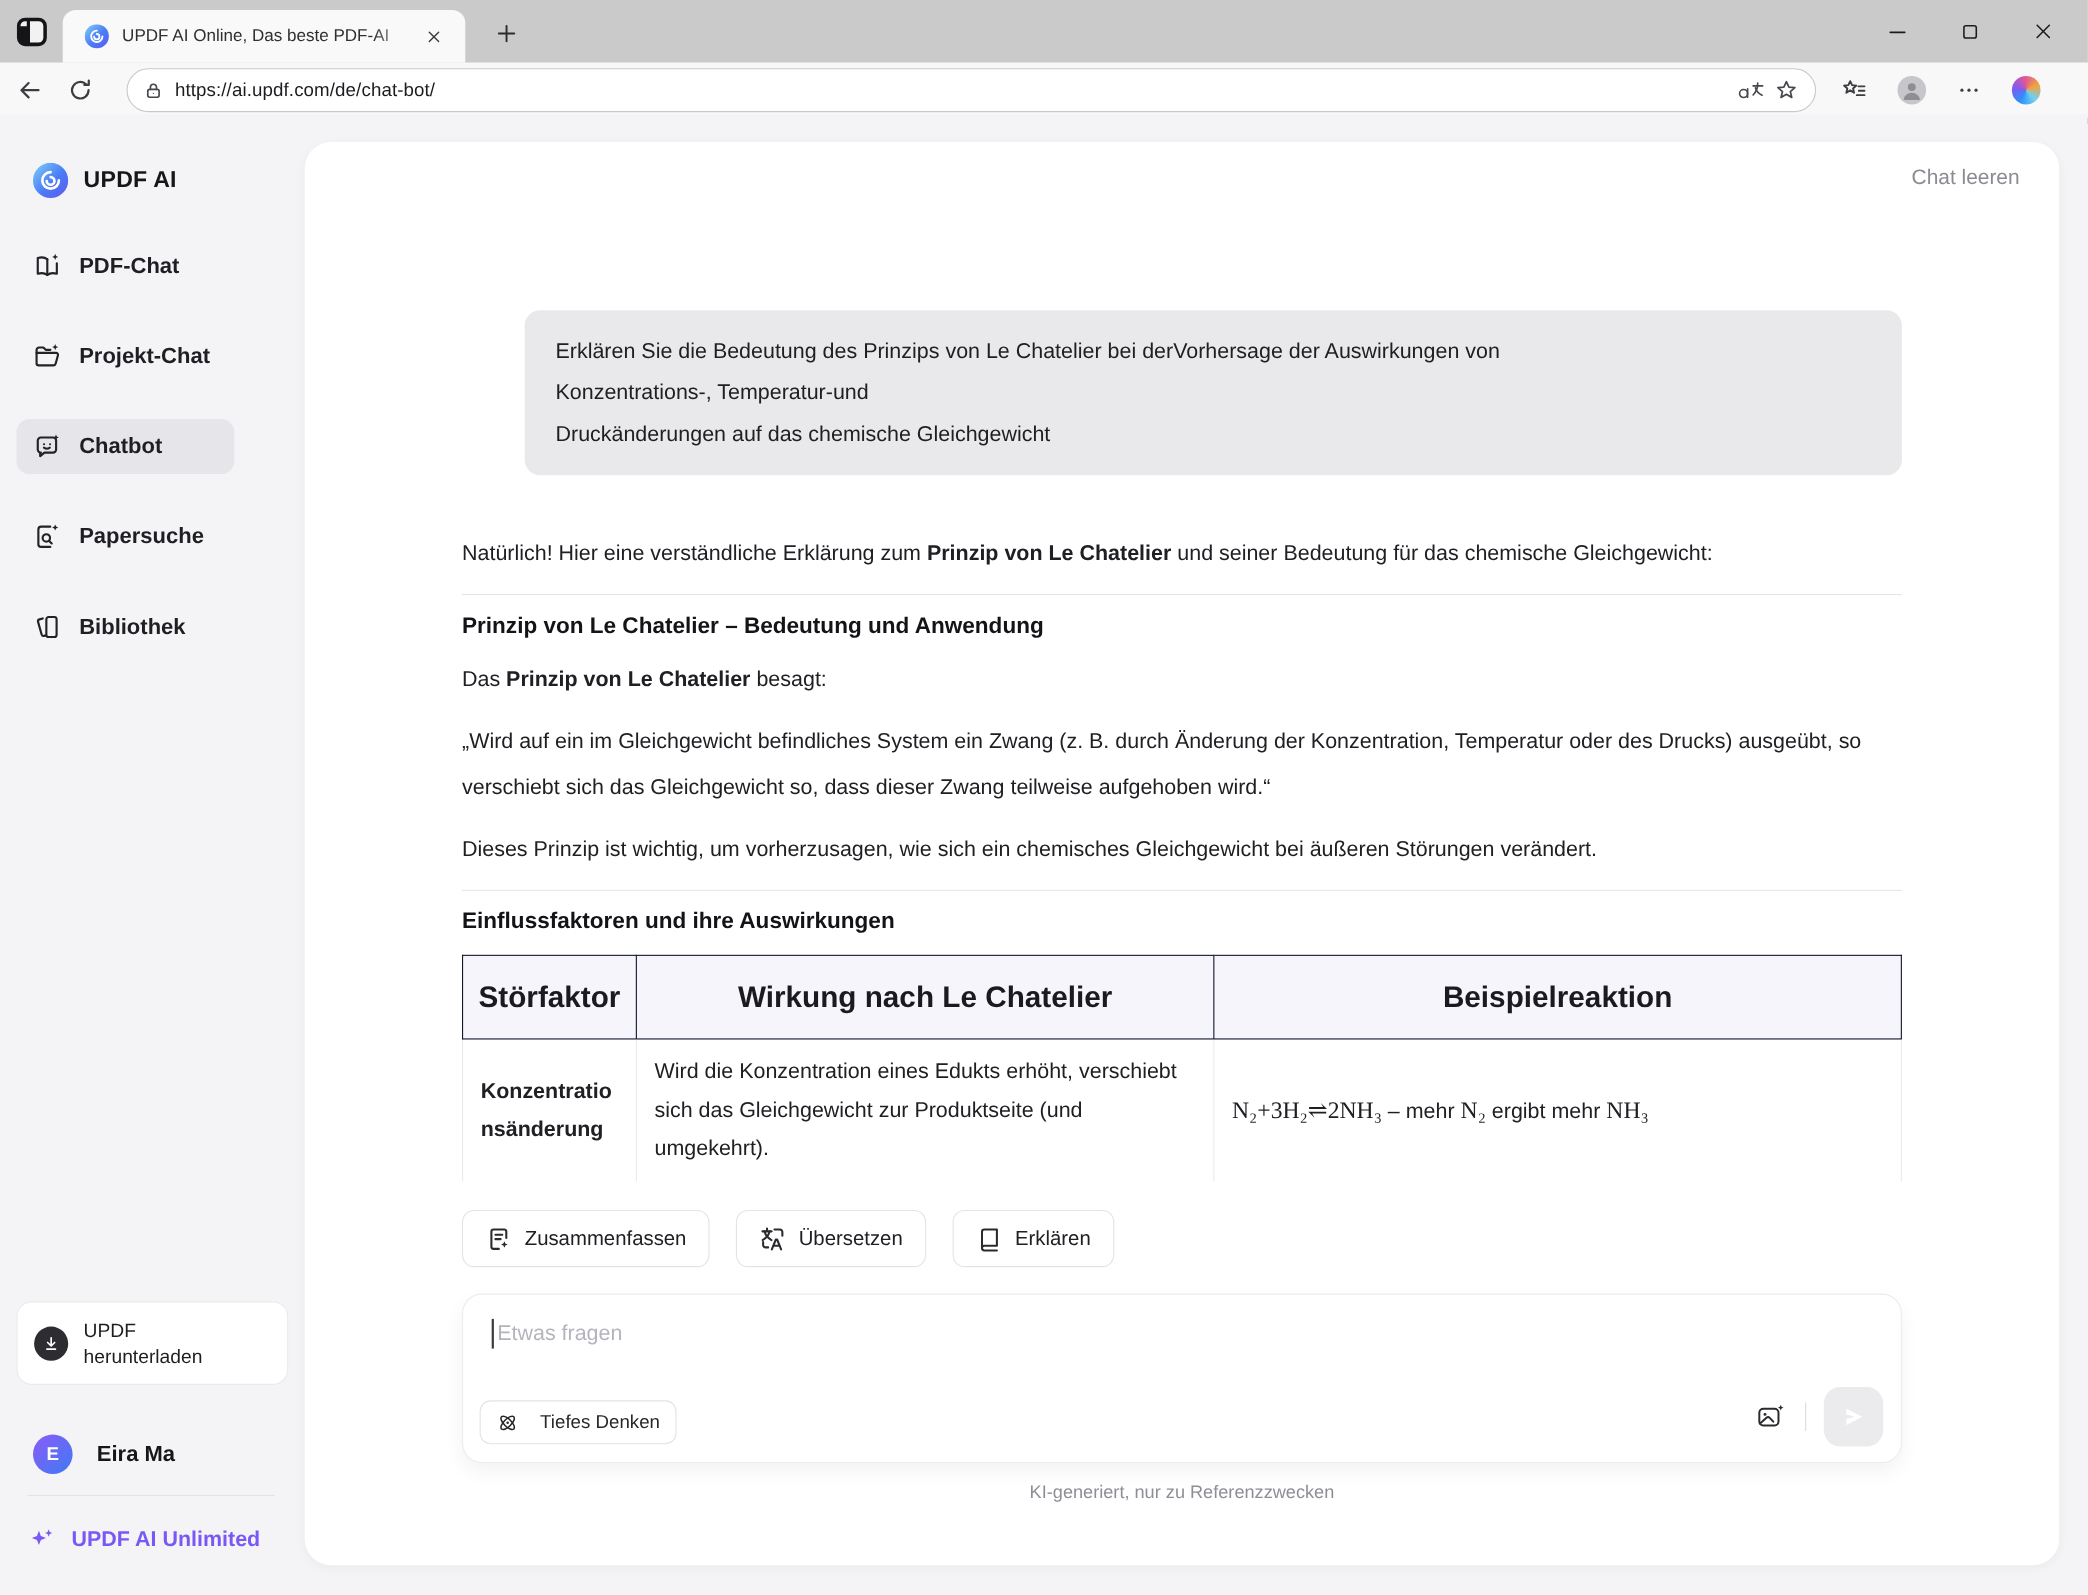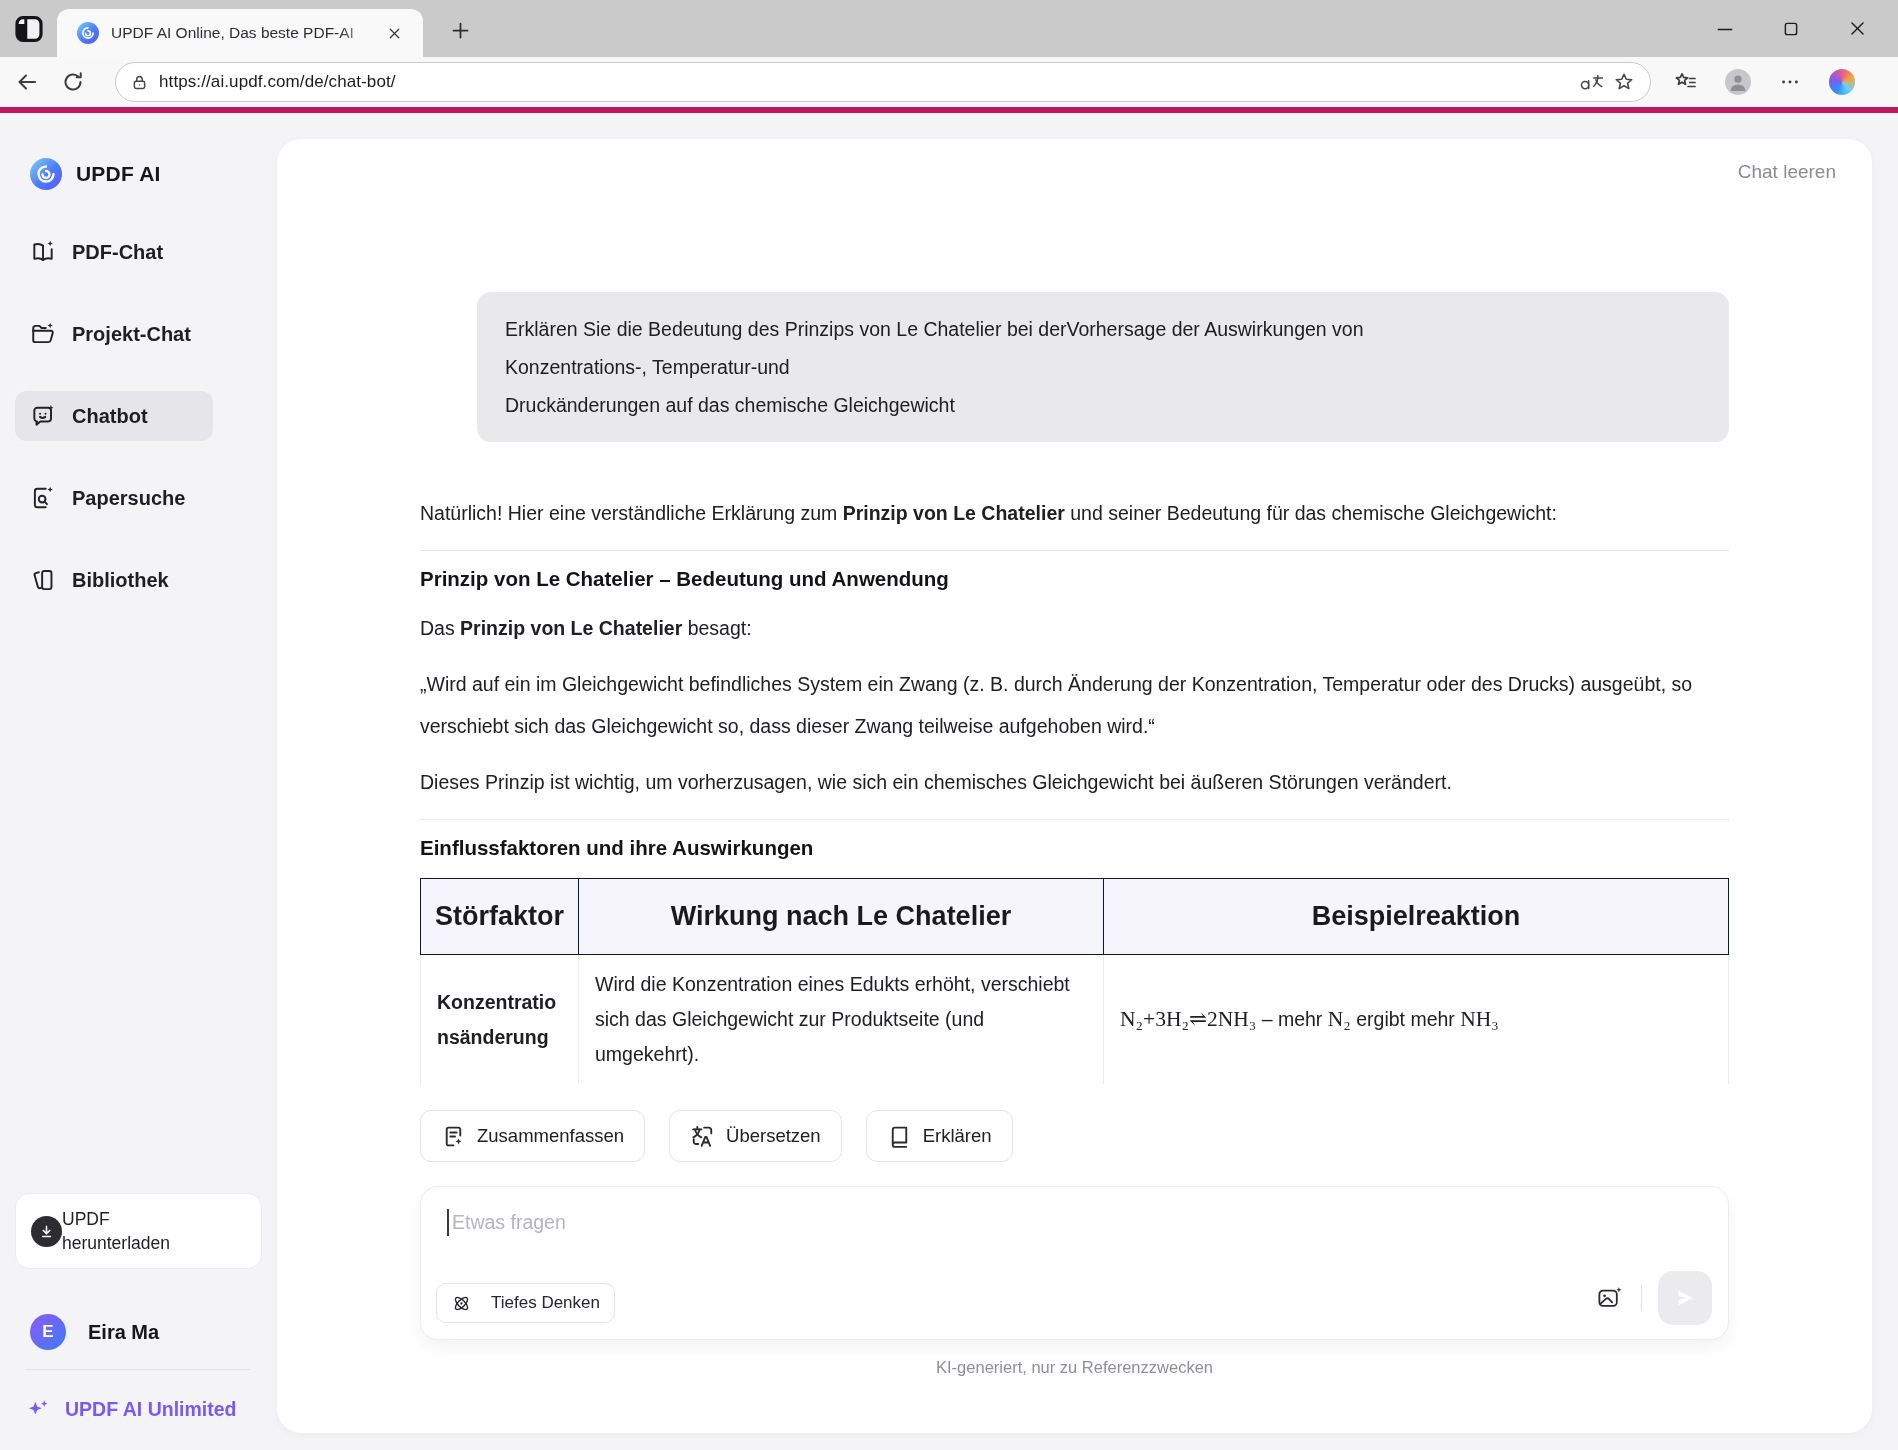--- a/index.html
+++ b/index.html
@@ -35,35 +35,35 @@
   .pill-icon { width:32px; height:32px; display:flex; align-items:center; justify-content:center;
                border-radius:7px; cursor:pointer; }
   .bar-icon { width:34px; height:34px; display:flex; align-items:center; justify-content:center;
               border-radius:8px; cursor:pointer; margin-left:18px; }
   .avatar-chrome { width:26px; height:26px; border-radius:50%; background:#c7c7cb; overflow:hidden;
                    display:flex; align-items:center; justify-content:center; }
   .copilot-dot { width:26px; height:26px; border-radius:50%;
       background:conic-gradient(from 210deg,#2e8efa,#7f5bf0,#e0569a,#f2a33c,#6fd0f2,#2e8efa); }
 
   
-  .app { position:absolute; left:0; top:114px; width:1898px; height:1337px; background:#f4f4f6; }
+  .app { position:absolute; left:0; top:104px; width:1898px; height:1337px; background:#f4f4f6; }
 
   .sidebar { position:absolute; left:0; top:0; width:277px; height:100%; padding-top:44px; }
   .brand-row { display:flex; align-items:center; gap:14px; margin-left:30px; height:32px; }
   .brand-logo { width:32px; height:32px; }
   .brand-name { font-size:21px; font-weight:700; color:#17171a; letter-spacing:.2px; }
   .nav { margin-top:37px; }
   .nav-item { height:50px; margin:0 64px 32px 15px; display:flex; align-items:center; gap:16px;
               padding-left:15px; border-radius:12px; cursor:pointer; }
   .nav-item.active { background:#e6e6ea; }
   .nav-item .nicon { width:26px; height:26px; color:#222227; }
   .nav-label { font-size:20px; font-weight:600; color:#1e1e23; }
 
   .dl-card { position:absolute; left:15px; width:247px; bottom:182px; height:76px; background:#fff;
-             border:1px solid #ebebee; border-radius:14px; display:flex; align-items:center; 
+             border:1px solid #ebebee; border-radius:14px; display:flex; align-items:center; gap:14px;
              padding-left:15px; cursor:pointer; }
   .dl-circle { width:31px; height:31px; border-radius:50%; background:#2c2c31; display:flex;
                align-items:center; justify-content:center; flex:0 0 31px; }
   .dl-label { font-size:17.5px; color:#1e1e23; line-height:24px; width:140px; }
   .profile-row { position:absolute; left:30px; bottom:101px; display:flex; align-items:center; gap:22px; cursor:pointer; }
   .avatar-user { width:36px; height:36px; border-radius:50%;
                  background:linear-gradient(135deg,#8a5cf6,#3f7af5); color:#fff; font-size:17px; font-weight:700;
                  display:flex; align-items:center; justify-content:center; }
   .user-name { font-size:20px; font-weight:700; color:#17171a; }
   .side-divider { position:absolute; left:25px; right:27px; bottom:81px; height:1px; background:#e3e3e7; }

